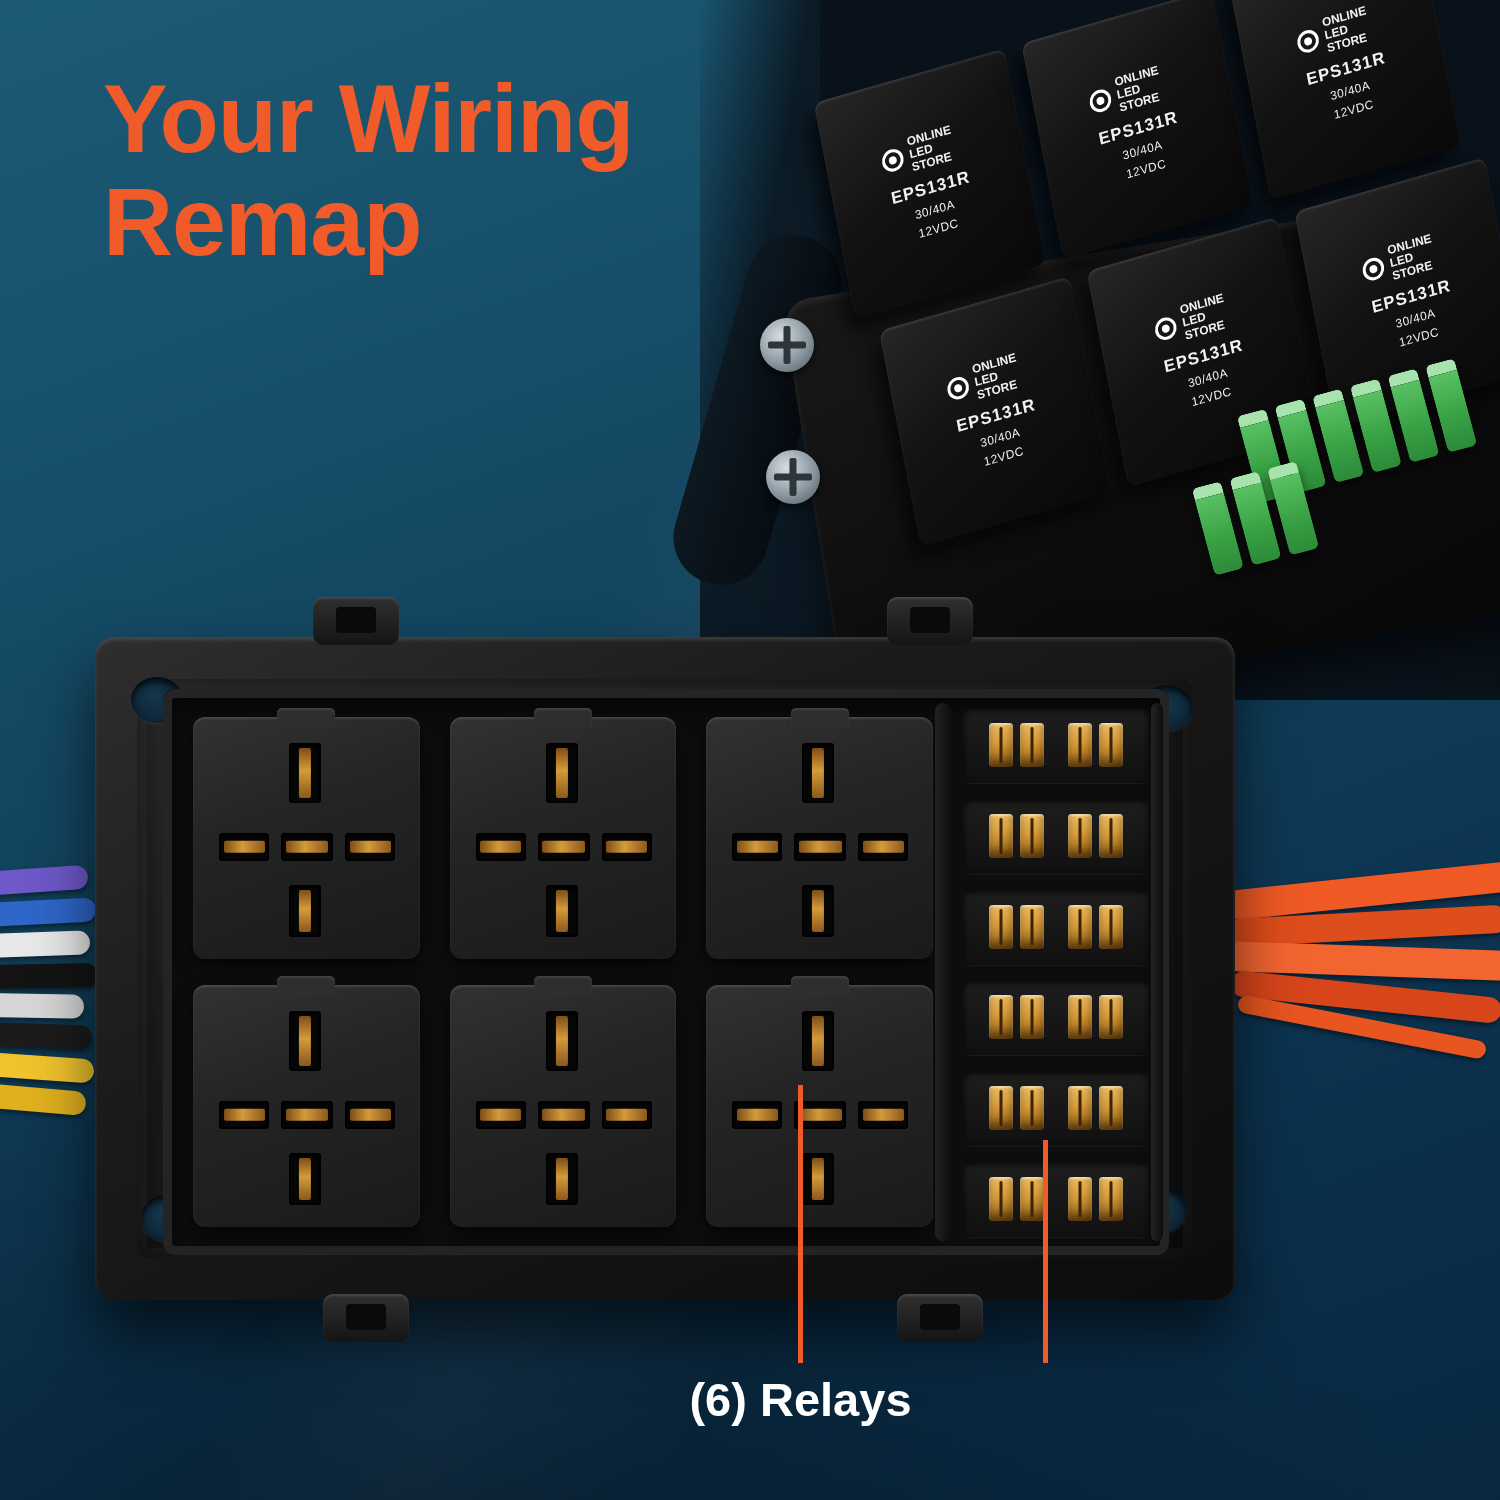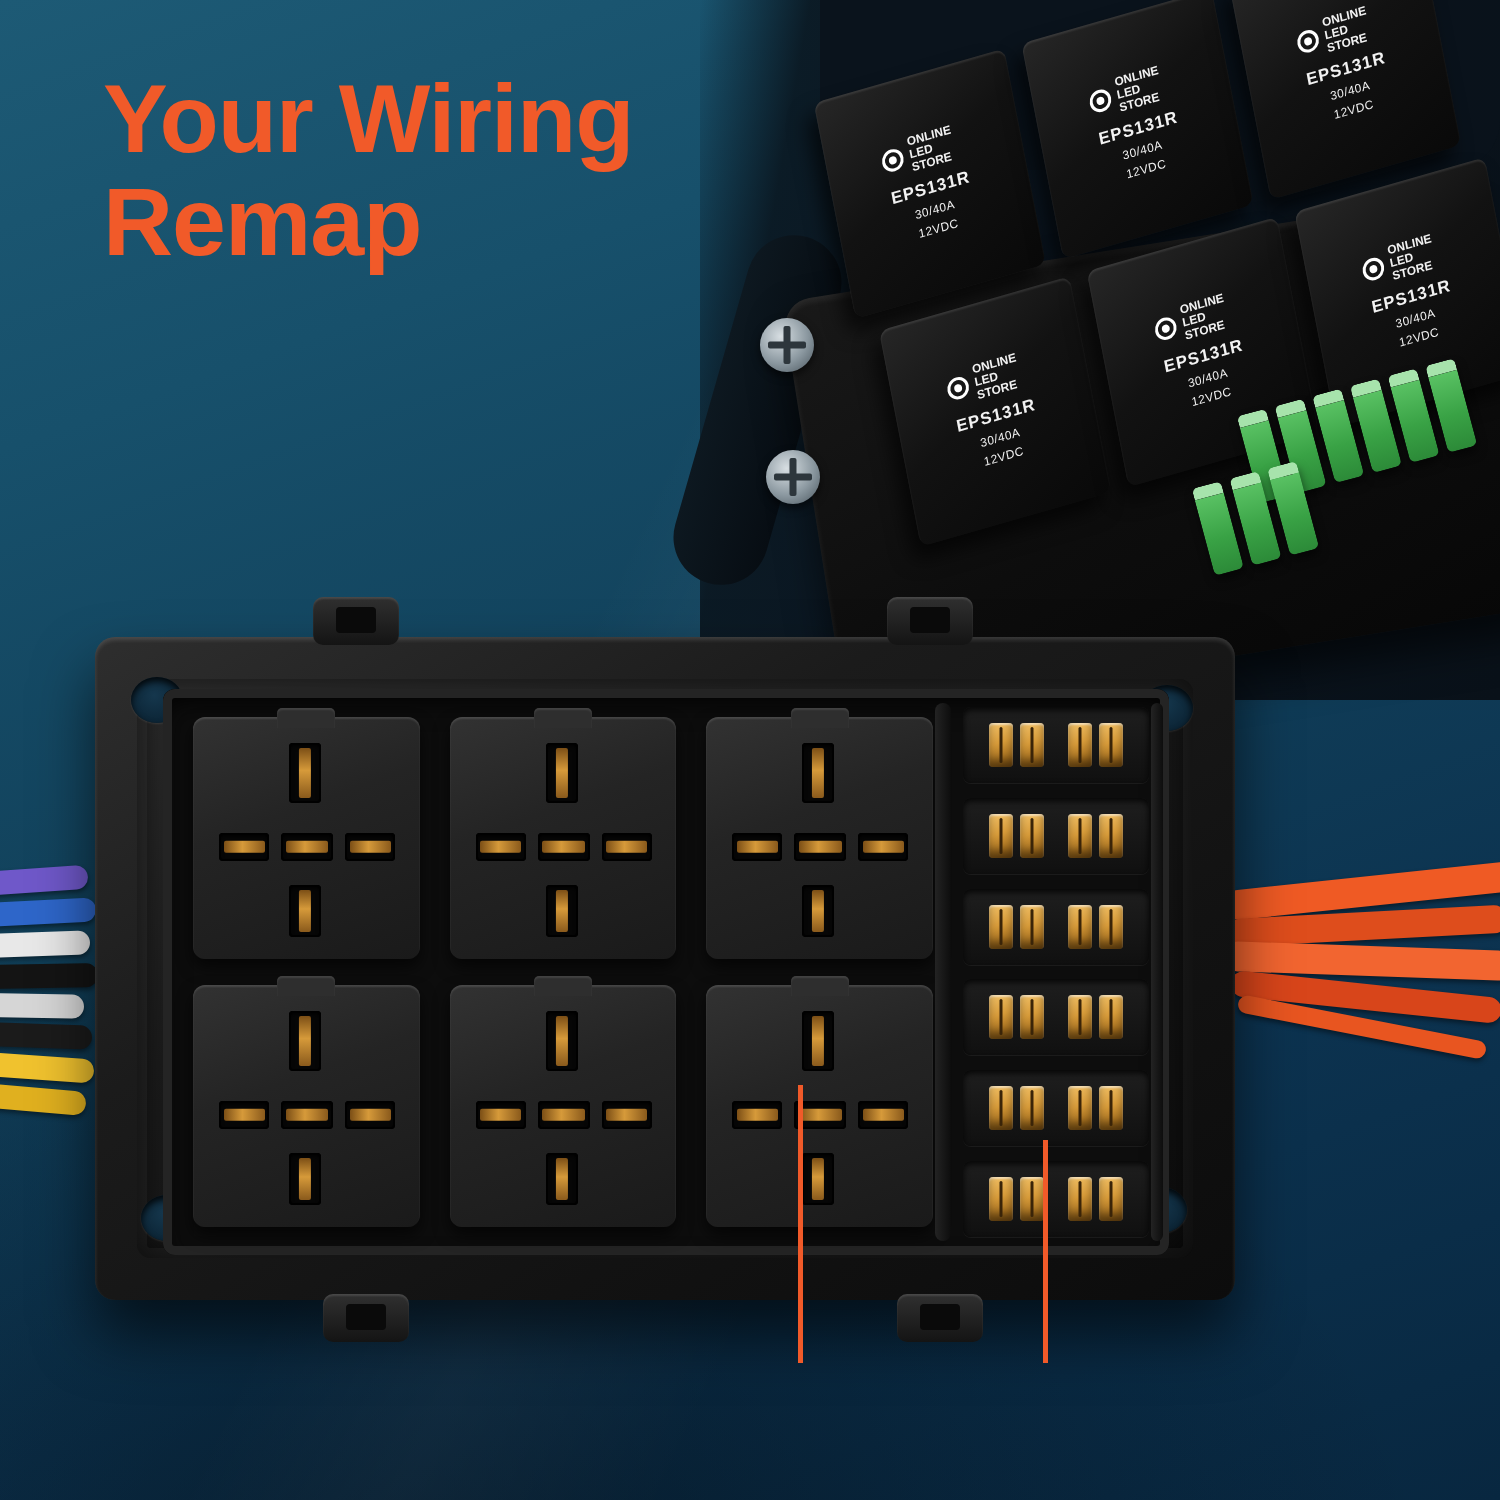--- a/index.html
+++ b/index.html
@@ -373,13 +373,14 @@
   <div class="wire wl7"></div>
   <div class="wire wl8"></div>
   <div class="wire right wr1"></div>
   <div class="wire right wr2"></div>
   <div class="wire right wr3"></div>
   <div class="wire right wr4"></div>
   <div class="wire right wr5"></div>
 
   <div class="leader relays"></div>
   <div class="leader fuses"></div>
+  <div class="callout-label relays">(6) Relays</div>
 </div>
 
 </body></html>

